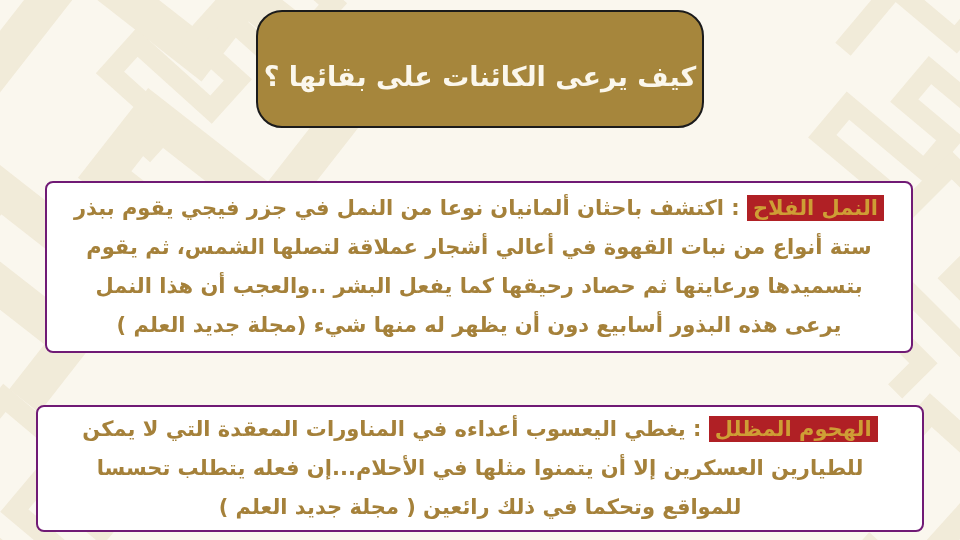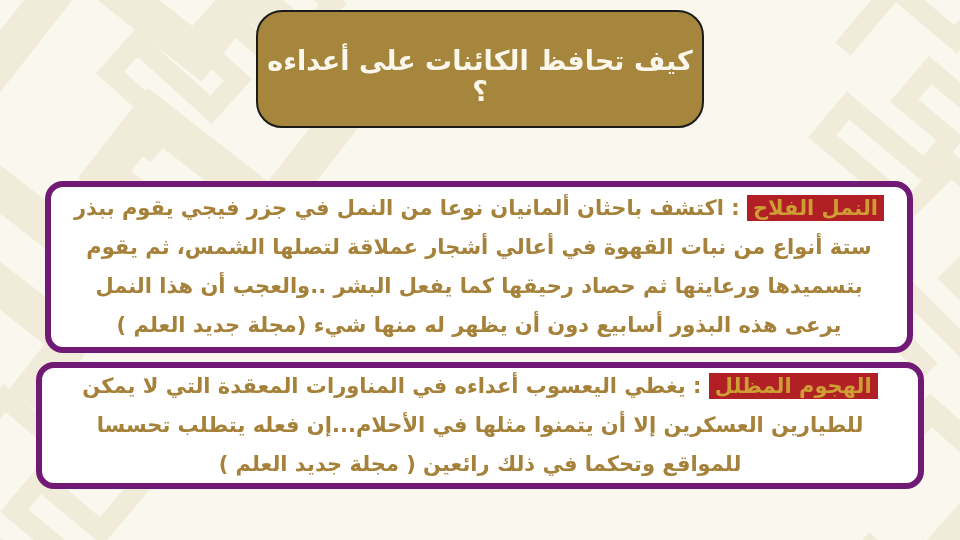--- a/index.html
+++ b/index.html
@@ -73,28 +73,28 @@
   }
   .logo-tagline{
     margin-top:3px;
     width:44px;height:4px;
     background:repeating-linear-gradient(90deg,#C9AC62 0 3px,transparent 3px 5px);
     opacity:.8;
   }
   .content-box{
     position:absolute;
     background:#ffffff;
-    border:6px solid #701a75;
-    border-radius:18px;
+    border:2px solid #701a75;
+    border-radius:8px;
     box-sizing:border-box;
     display:flex;align-items:center;justify-content:center;
     padding:6px 18px;
   }
   .box1{left:45px;top:181px;width:868px;height:172px;}
-  .box2{left:36px;top:362px;width:888px;height:127px;}
+  .box2{left:36px;top:405px;width:888px;height:127px;}
   .content-text{
     margin:0;
     direction:rtl;
     text-align:center;
     color:#A5813A;
     font-size:21px;
     font-weight:bold;
     line-height:39px;
   }
   .section-label{
@@ -116,21 +116,21 @@
       <use href="#kufic" transform="translate(-70,-60) scale(1.9) rotate(38 120 120)"></use>
       <use href="#kufic" transform="translate(120,-90) rotate(42 100 100)"></use>
       <use href="#kufic" transform="translate(830,-30) rotate(40 100 100)"></use>
       <use href="#kufic" transform="translate(880,150) rotate(45 100 100)"></use>
       <use href="#kufic" transform="translate(-60,380) rotate(40 100 100)"></use>
       <use href="#kufic" transform="translate(850,390) scale(1.2) rotate(42 100 100)"></use>
     </g>
   </svg>
 
   <div class="title-box">
-    <span class="title-text">كيف تحافظ الكائنات على أعداءه ؟</span>
+    <span class="title-text">كيف يرعى الكائنات على بقائها ؟</span>
   </div>
 
 
   <div class="content-box box1">
     <p class="content-text">
       <span class="section-label">النمل الفلاح</span><span> : اكتشف باحثان ألمانيان نوعا من النمل في جزر فيجي يقوم ببذر ستة أنواع من نبات القهوة في أعالي أشجار عملاقة لتصلها الشمس، ثم يقوم بتسميدها ورعايتها ثم حصاد رحيقها كما يفعل البشر ..والعجب أن هذا النمل يرعى هذه البذور أسابيع دون أن يظهر له منها شيء (مجلة جديد العلم )</span>
     </p>
   </div>
 
   <div class="content-box box2">

